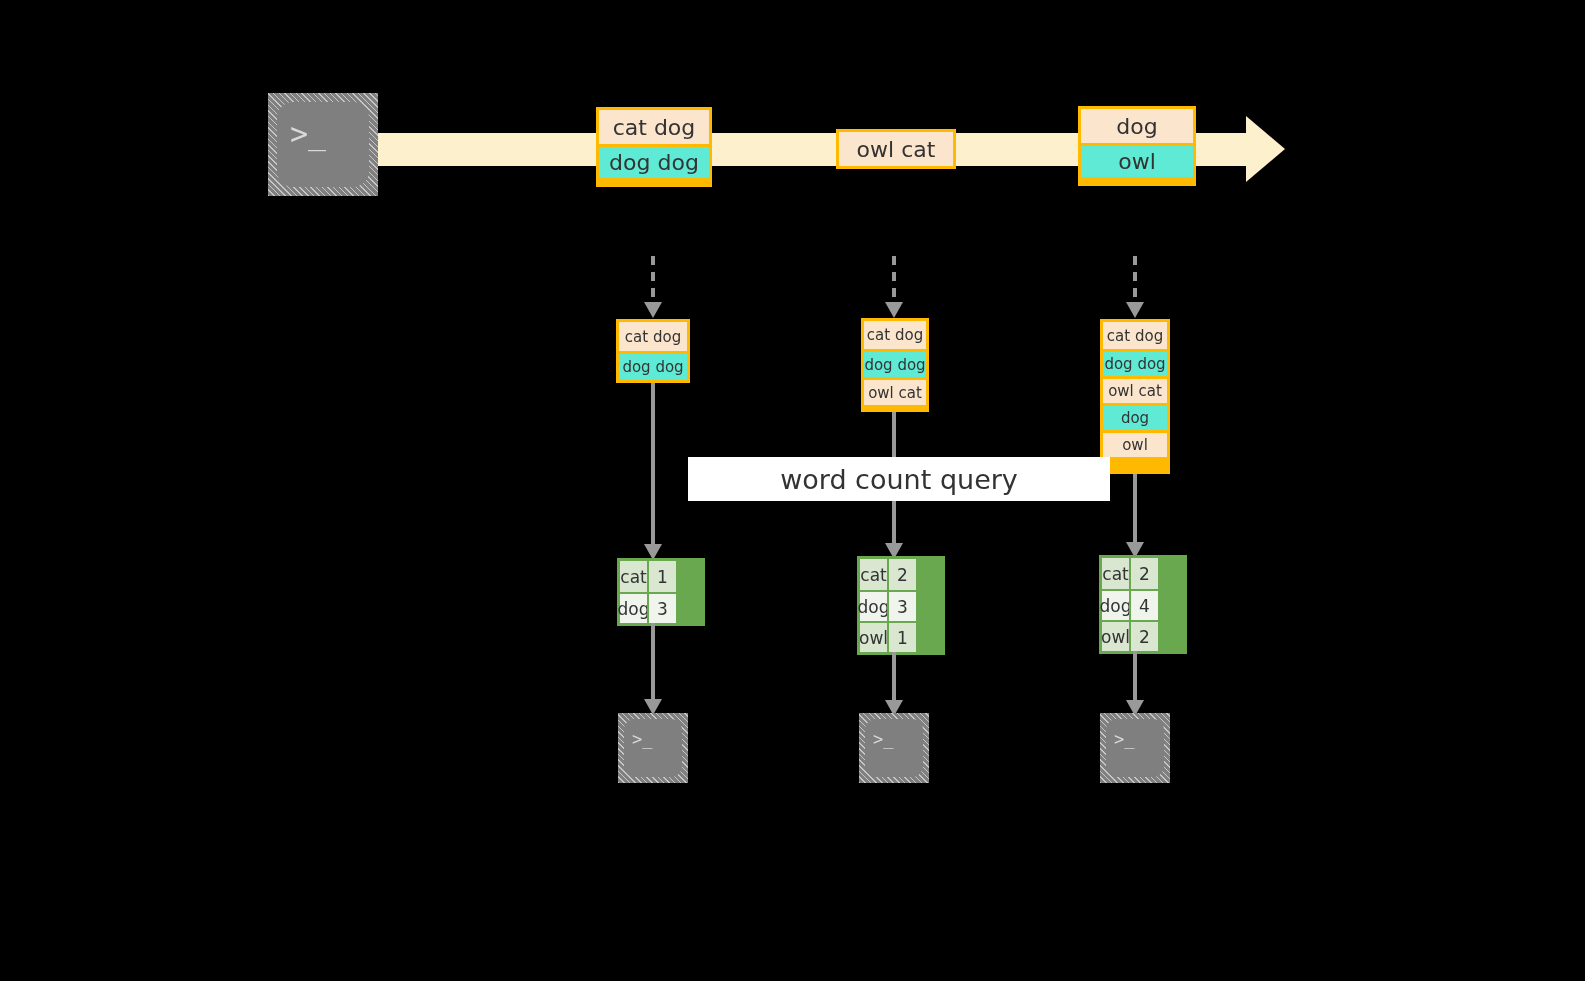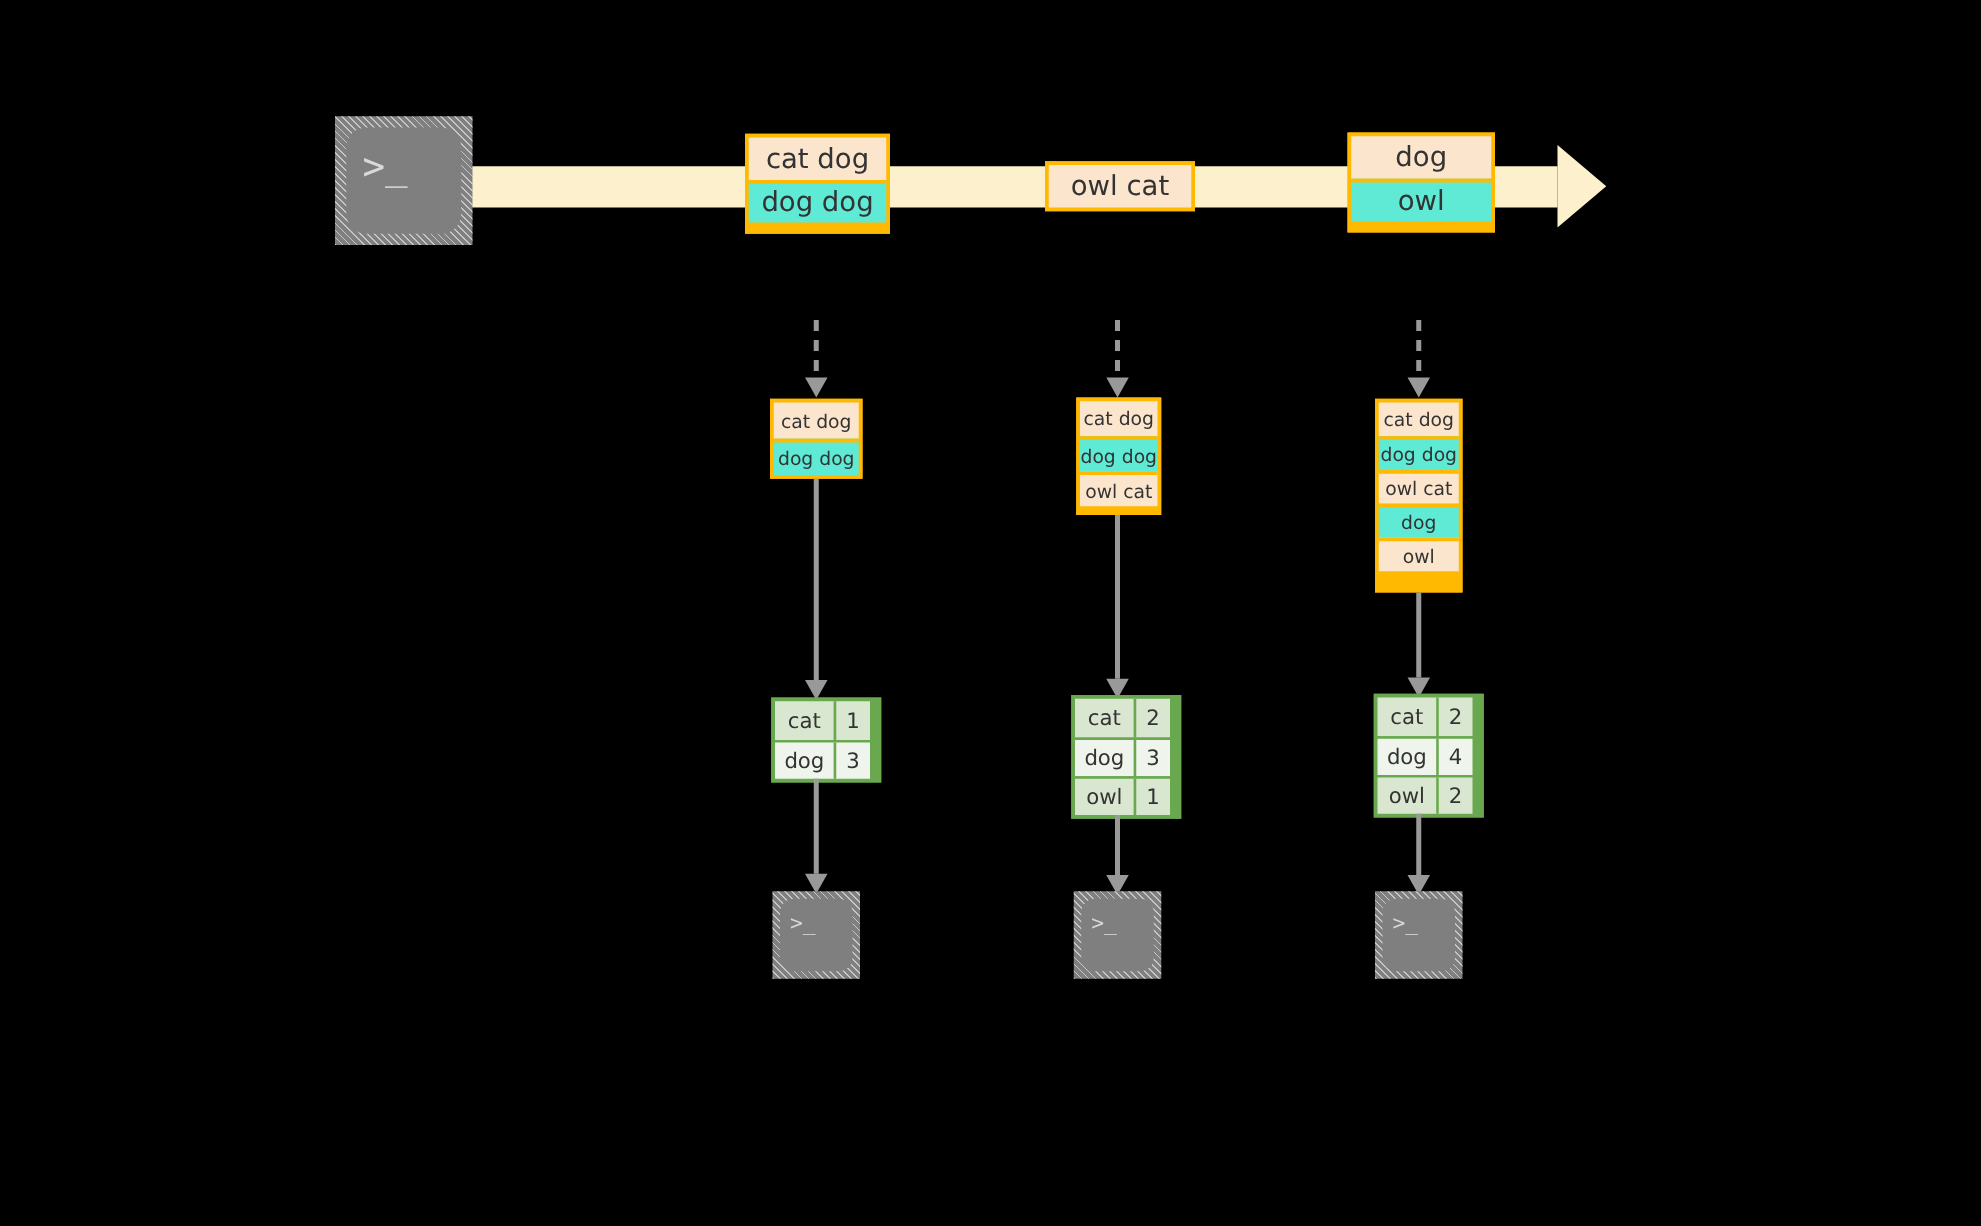--- a/index.html
+++ b/index.html
@@ -98,21 +98,21 @@
   .tbl .trow + .trow{ border-top:2px solid #6aa84f; }
   .tbl .cell{
     box-sizing:border-box;
     display:flex;
     align-items:center;
     justify-content:center;
     color:#333333;
     font-size:17px;
     white-space:nowrap;
   }
-  .tbl .cell.word{ width:47px; }
+  .tbl .cell.word{ width:27px; }
   .tbl .cell.num{ width:29px; border-left:2px solid #6aa84f; }
   .tbl .trow.a .cell{ background:#d9e7d0; }
   .tbl .trow.b .cell{ background:#eff5ec; }
 
   
   .conn{ position:absolute; }
   .conn .shaft{
     position:absolute;
     left:0; top:0;
     width:4px;
@@ -286,14 +286,17 @@
     <div class="shaft" style="height:49px;"></div>
     <div class="head" style="top:49px;"></div>
   </div>
 
   <div class="term small" style="left:1100px; top:713px; width:70px; height:70px;">
     <div class="hatch"></div>
     <div class="face"></div>
     <div class="glyph">&gt;_</div>
   </div>
 
+  <div class="query-band" style="left:688px; top:457px; width:422px; height:44px; font-size:27px;">
+    <span>word count query</span>
+  </div>
 
 </div>
 
 </body></html>

